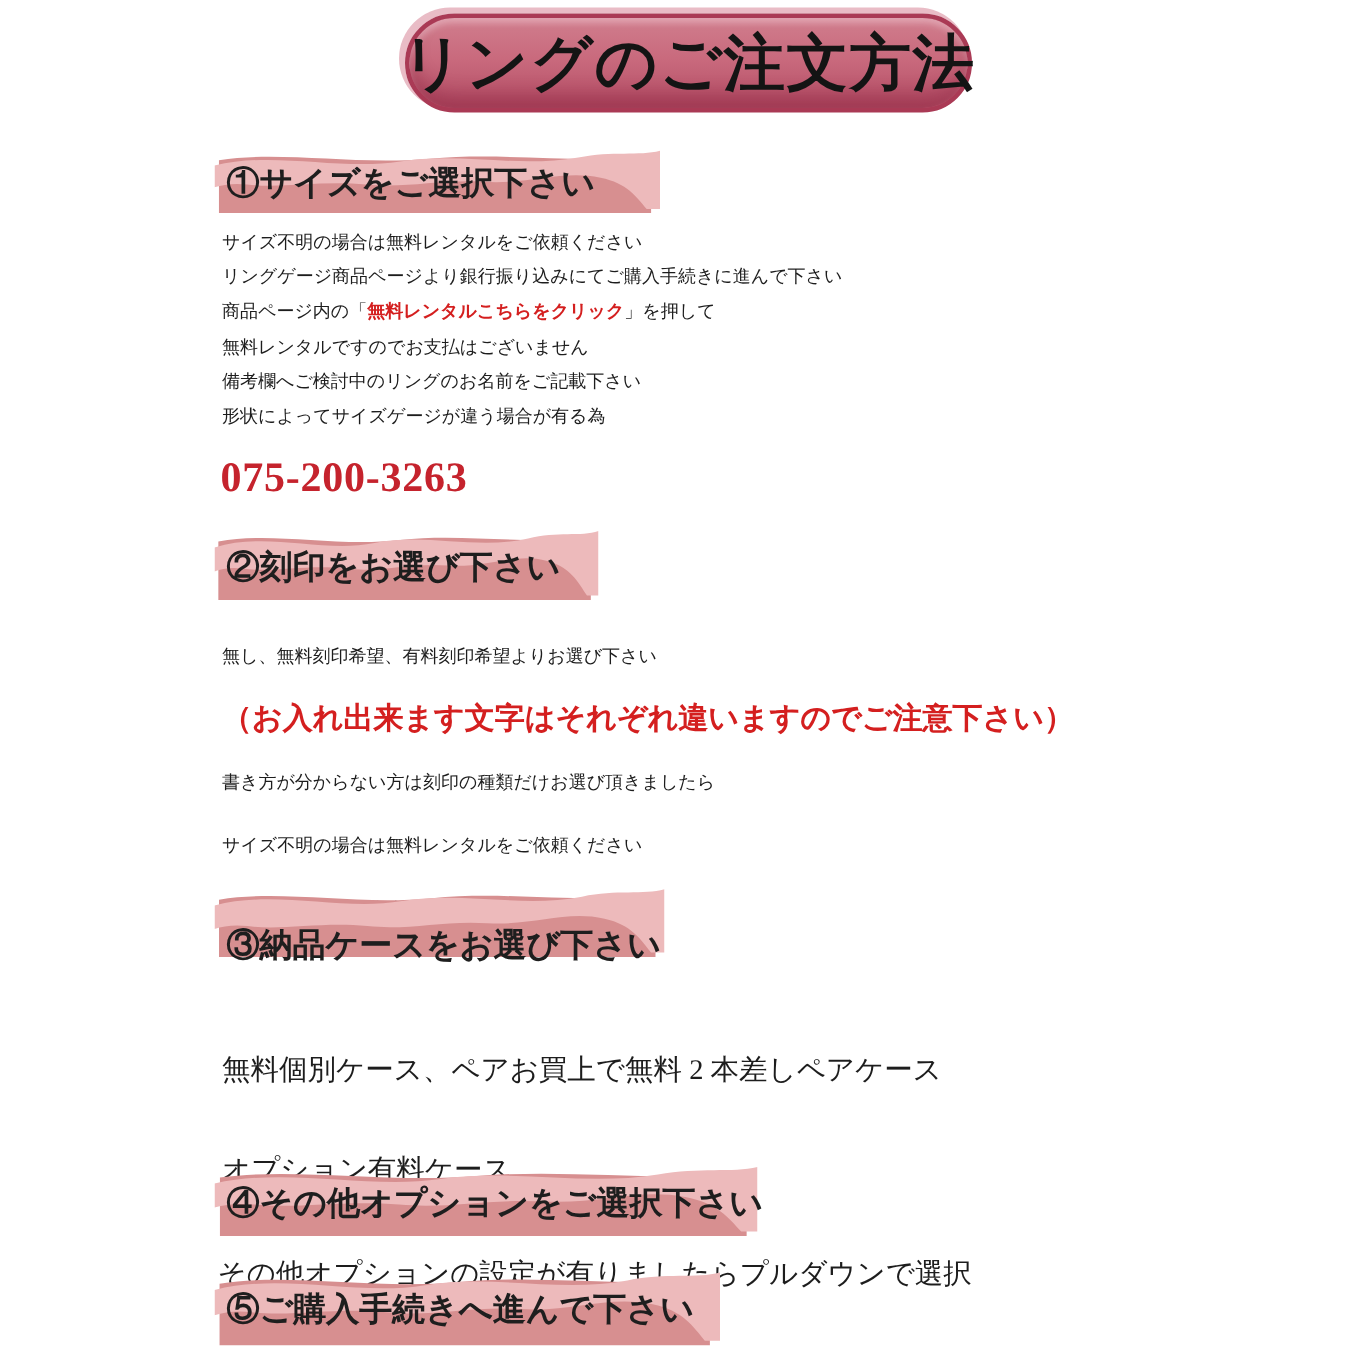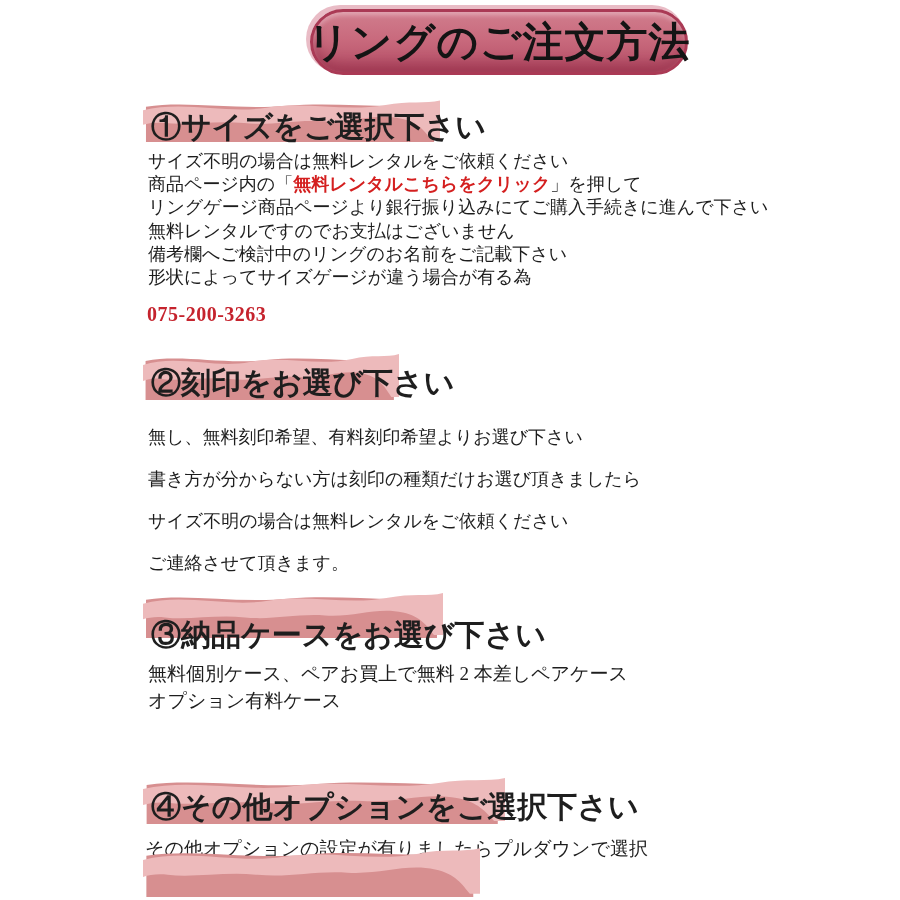--- a/index.html
+++ b/index.html
@@ -9,49 +9,49 @@
     overflow:hidden;
     font-family:"Liberation Serif","DejaVu Serif",serif;
     color:#1d1d1d;
   }
   
   .banner{
     position:absolute;left:270px;top:9px;width:372px;height:60px;
     background:linear-gradient(180deg,#d07d8d 0%,#c96a7d 45%,#b44e66 100%);
     border:3px solid #aa3a55;border-radius:34px;
     box-shadow:-3px -3px 0 1px #e9bcc6, inset 0 -9px 12px rgba(128,24,52,.38), inset 0 3px 5px rgba(255,228,234,.45);
-    display:flex;align-items:center;justify-content:center;margin-left:40px;
+    display:flex;align-items:center;justify-content:center;
   }
   .banner-title{
     font-size:41px;font-weight:bold;color:#141414;letter-spacing:1px;white-space:nowrap;
   }
   
   .band{position:absolute;left:143px;}
   .band svg{position:absolute;left:0;top:0;width:100%;height:100%;}
   .wd{fill:#d78f90;}
   .wl{fill:#edbabb;}
   .band-label{
     position:absolute;left:8px;white-space:nowrap;
-    font-size:30px;font-weight:bold;color:#1e1e1e;
+    font-size:22px;font-weight:bold;color:#1e1e1e;
   }
   
   .para{position:absolute;left:148px;width:660px;}
-  .ln{white-space:nowrap;font-size:18px;}
+  .ln{white-space:nowrap;font-size:12px;}
   .p1 .ln{line-height:23.2px;}
   .p2 .ln{line-height:26px;margin-top:16px;}
-  .p3 .ln{line-height:27px;font-size:19px;}
+  .p3 .ln{line-height:27px;font-size:19px;margin-top:40px;}
   .p4 .ln{font-size:19px;}
   .red-link{color:#d41f1f;font-weight:bold;font-family:"Liberation Sans","DejaVu Sans",sans-serif;}
   .warn{
     color:#d41f1f;font-weight:bold;font-size:20px;
     font-family:"Liberation Sans","DejaVu Sans",sans-serif;
   }
   .phone{
     position:absolute;left:147px;top:303px;
-    font-size:20px;font-weight:bold;color:#c5232d;letter-spacing:.5px;white-space:nowrap;
+    font-size:28px;font-weight:bold;color:#c5232d;letter-spacing:.5px;white-space:nowrap;
   }
   .defs-holder{position:absolute;width:0;height:0;overflow:hidden;}
 </style>
 </head>
 <body>
 
 <div class="stage">
 
   <svg class="defs-holder" aria-hidden="true">
     <defs>
@@ -67,39 +67,40 @@
   <div class="band" style="top:95px;width:297px;height:47px;">
     <svg viewBox="0 0 300 52" preserveAspectRatio="none">
       <use href="#wave-dark" class="wd"></use>
         <use href="#wave-light" class="wl"></use>
     </svg>
     <span class="band-label" style="top:12px;">①サイズをご選択下さい</span>
   </div>
 
   <div class="para p1" style="top:150px;">
     <div class="ln">サイズ不明の場合は無料レンタルをご依頼ください</div>
+    <div class="ln">リングゲージ商品ページより銀行振り込みにてご購入手続きに進んで下さい</div>
     <div class="ln"><span>商品ページ内の「</span><span class="red-link">無料レンタルこちらをクリック</span><span>」を押して</span></div>
-    <div class="ln">リングゲージ商品ページより銀行振り込みにてご購入手続きに進んで下さい</div>
     <div class="ln">無料レンタルですのでお支払はございません</div>
     <div class="ln">備考欄へご検討中のリングのお名前をご記載下さい</div>
     <div class="ln">形状によってサイズゲージが違う場合が有る為</div>
   </div>
 
   <div class="phone">075-200-3263</div>
 
   <div class="band" style="top:348px;width:256px;height:52px;">
     <svg viewBox="0 0 300 52" preserveAspectRatio="none">
       <use href="#wave-dark" class="wd"></use>
         <use href="#wave-light" class="wl"></use>
     </svg>
     <span class="band-label" style="top:15px;">②刻印をお選び下さい</span>
   </div>
 
   <div class="para p2" style="top:408px;">
     <div class="ln">無し、無料刻印希望、有料刻印希望よりお選び下さい</div>
+    <div class="ln warn">（お入れ出来ます文字はそれぞれ違いますのでご注意下さい）</div>
     <div class="ln">書き方が分からない方は刻印の種類だけお選び頂きましたら</div>
     <div class="ln">サイズ不明の場合は無料レンタルをご依頼ください</div>
     <div class="ln">ご連絡させて頂きます。</div>
   </div>
 
   <div class="band" style="top:587px;width:300px;height:51px;">
     <svg viewBox="0 0 300 52" preserveAspectRatio="none">
       <use href="#wave-dark" class="wd"></use>
         <use href="#wave-light" class="wl"></use>
     </svg>
@@ -121,15 +122,16 @@
 
   <div class="para p4" style="top:836px;left:145px;">
     <div class="ln">その他オプションの設定が有りましたらプルダウンで選択</div>
   </div>
 
   <div class="band" style="top:842px;width:337px;height:55px;">
     <svg viewBox="0 0 300 52" preserveAspectRatio="none">
       <use href="#wave-dark" class="wd"></use>
         <use href="#wave-light" class="wl"></use>
     </svg>
+    <span class="band-label" style="top:16px;">⑤ご購入手続きへ進んで下さい</span>
   </div>
 
 </div>
 
 </body></html>

